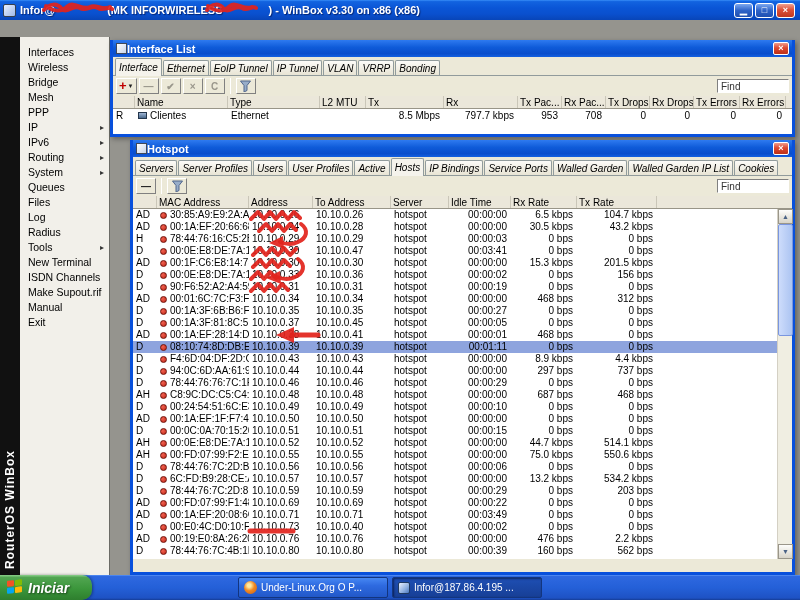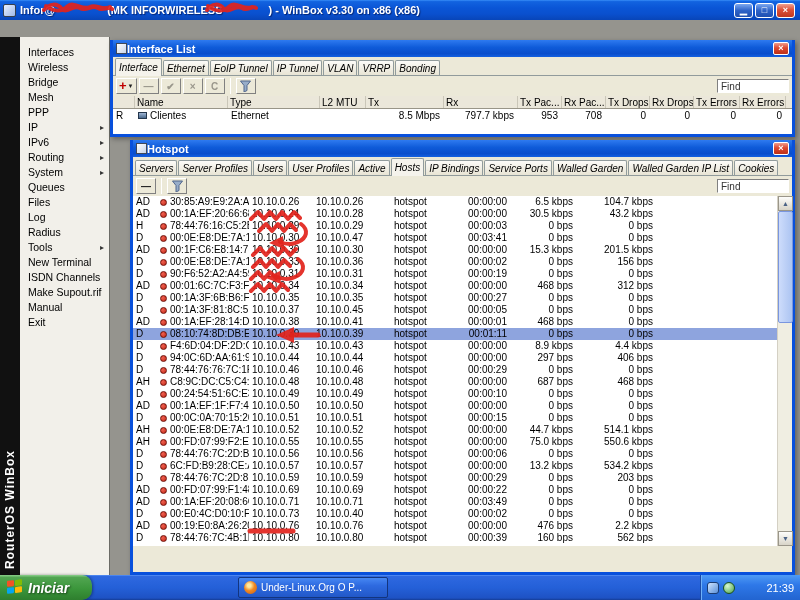--- a/index.html
+++ b/index.html
@@ -310,20 +310,31 @@
           <span class="enabledg">—</span>
         </span>
       <span class="sep"></span>
       <span class="tbtn">
         <svg width="11" height="12" viewBox="0 0 11 12">
             <path d="M0.5,1 H10.5 L7,5.5 V10.5 L4,12 V5.5 Z" fill="#97ADC9" stroke="#51668C" stroke-width="1"></path>
           </svg>
       </span>
       <input class="findbox" readonly="" placeholder="Find" style="">
     </div>
+    <div class="thead">
+        <span class="th" style="width: 24px;"></span>
+        <span class="th" style="width: 92px;">MAC Address</span>
+        <span class="th" style="width: 64px;">Address</span>
+        <span class="th" style="width: 78px;">To Address</span>
+        <span class="th" style="width: 58px;">Server</span>
+        <span class="th" style="width: 62px;">Idle Time</span>
+        <span class="th" style="width: 66px;">Rx Rate</span>
+        <span class="th" style="width: 80px;">Tx Rate</span>
+        <span class="th fill"></span>
+      </div>
     <div class="listwrap">
       <div class="rows">
           <div class="tr">
             <span class="td" style="width: 24px;">AD</span>
             <span class="td flexcell" style="width: 92px;">
               <span class="hosticon"></span>
               <span>30:85:A9:E9:2A:AD</span>
             </span>
             <span class="td" style="width: 64px;">10.10.0.26</span>
             <span class="td" style="width: 78px;">10.10.0.26</span>
@@ -492,21 +503,21 @@
             <span class="td" style="width: 24px;">D</span>
             <span class="td flexcell" style="width: 92px;">
               <span class="hosticon"></span>
               <span>94:0C:6D:AA:61:9B</span>
             </span>
             <span class="td" style="width: 64px;">10.10.0.44</span>
             <span class="td" style="width: 78px;">10.10.0.44</span>
             <span class="td" style="width: 58px;">hotspot</span>
             <span class="td num" style="width: 62px;">00:00:00</span>
             <span class="td num" style="width: 66px;">297 bps</span>
-            <span class="td num" style="width: 80px;">406 bps</span>
+            <span class="td num" style="width: 80px;">737 bps</span>
           </div>
           <div class="tr">
             <span class="td" style="width: 24px;">D</span>
             <span class="td flexcell" style="width: 92px;">
               <span class="hosticon"></span>
               <span>78:44:76:76:7C:1F</span>
             </span>
             <span class="td" style="width: 64px;">10.10.0.46</span>
             <span class="td" style="width: 78px;">10.10.0.46</span>
             <span class="td" style="width: 58px;">hotspot</span>
@@ -712,24 +723,23 @@
           <i class="f2"></i>
           <i class="f3"></i>
           <i class="f4"></i>
         </span>
       <span class="start-label">Iniciar</span>
     </div>
     <div class="taskbtn t1">
       <span class="fficon"></span>
       <span>Under-Linux.Org O P...</span>
     </div>
-    <div class="tray">
-      <span class="tray-ic1"></span>
-      <span class="tray-ic2"></span>
-      <span class="tray-clock">21:39</span>
+    <div class="taskbtn t2 active">
+      <span class="wbicon"></span>
+      <span>Infor@187.86.4.195 ...</span>
     </div>
   </div>
 
   <svg class="annotations" viewBox="0 0 800 600">
     <g stroke="#E2231C" stroke-width="4" fill="none" stroke-linecap="round" stroke-linejoin="round" opacity="0.92">
       <path d="M44,10 C50,3 57,3 62,9 C67,14 74,4 80,8 C86,12 92,4 98,8 C103,11 108,6 112,9"></path>
       <path d="M46,6 C54,12 62,12 68,6 C74,1 82,11 90,7 C96,4 103,11 110,7"></path>
       <path d="M207,10 C212,3 219,3 224,9 C229,14 236,4 242,8 C247,12 252,5 256,8"></path>
       <path d="M208,6 C216,12 224,12 230,6 C236,1 244,11 252,7"></path>
       <path d="M251,219 L258,212 L264,219 L270,212 L276,219 L282,212 L288,219 L294,212 L300,218"></path>

